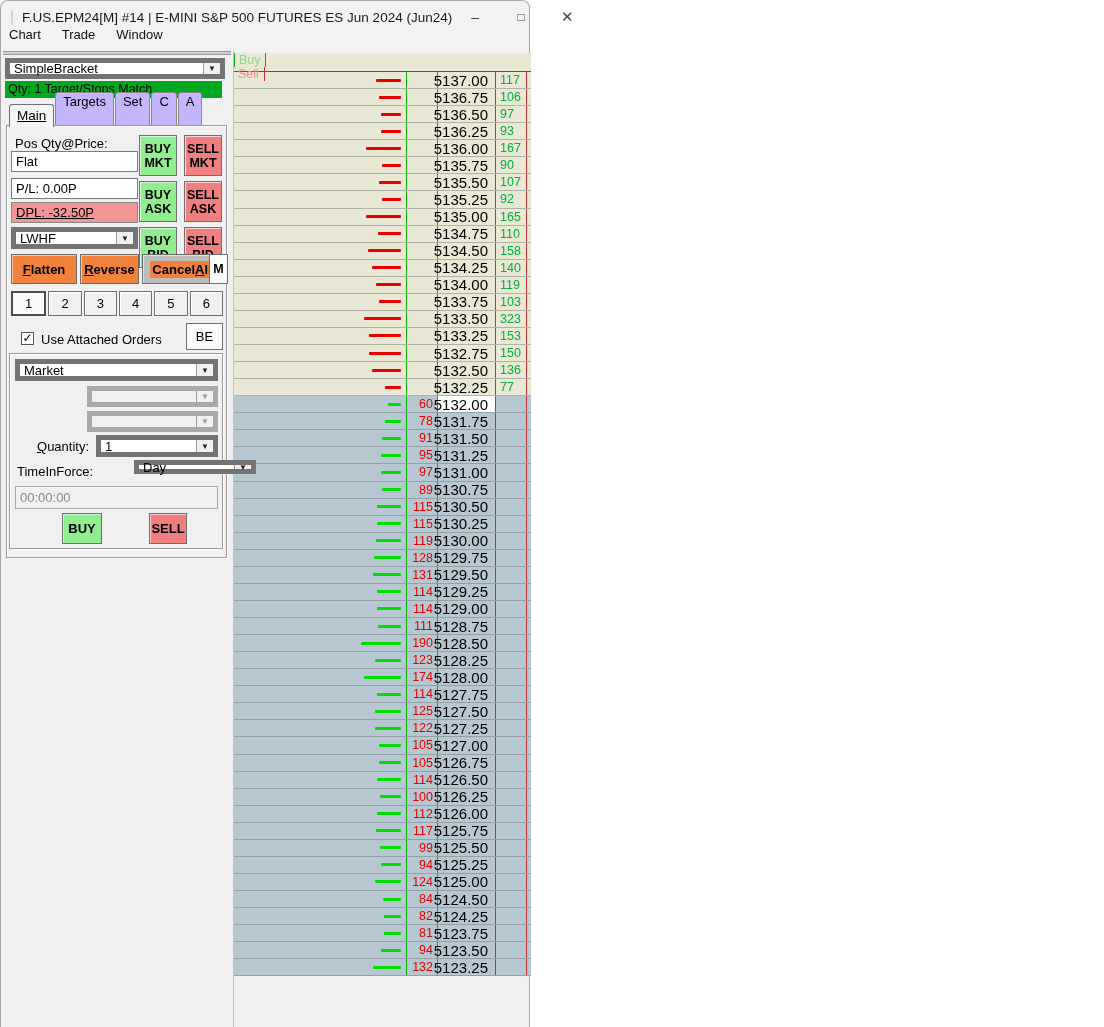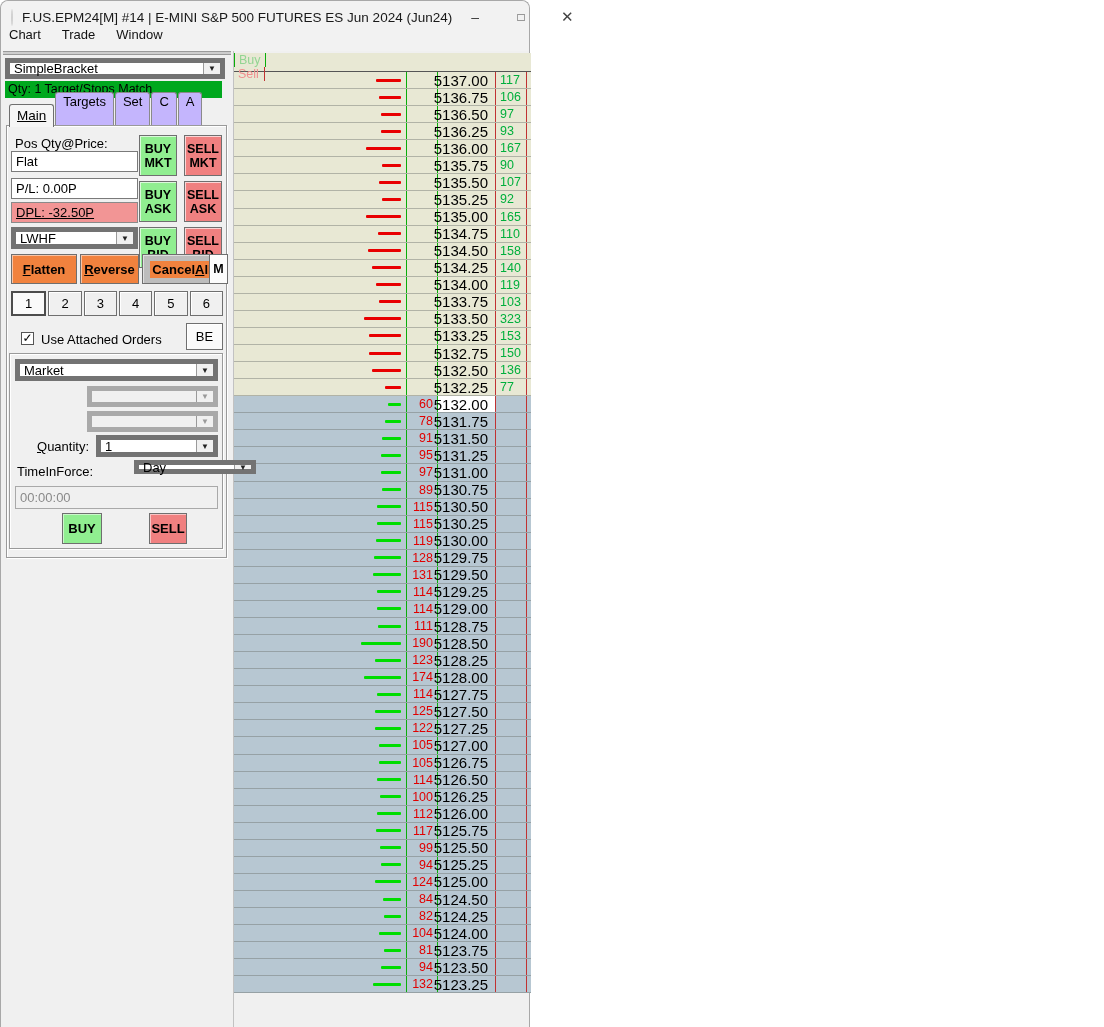--- a/index.html
+++ b/index.html
@@ -665,28 +665,20 @@
         <div class="dom-row buy-side">
           <div class="c-chart">
             <div class="dash green" style="width: 17px;"></div>
           </div>
           <div class="c-buy">82</div>
           <div class="c-price">5124.25</div>
           <div class="c-sell"></div>
         </div>
         <div class="dom-row buy-side">
           <div class="c-chart">
-            <div class="dash green" style="width: 22px;"></div>
-          </div>
-          <div class="c-buy">104</div>
-          <div class="c-price">5124.00</div>
-          <div class="c-sell"></div>
-        </div>
-        <div class="dom-row buy-side">
-          <div class="c-chart">
             <div class="dash green" style="width: 17px;"></div>
           </div>
           <div class="c-buy">81</div>
           <div class="c-price">5123.75</div>
           <div class="c-sell"></div>
         </div>
         <div class="dom-row buy-side">
           <div class="c-chart">
             <div class="dash green" style="width: 20px;"></div>
           </div>

